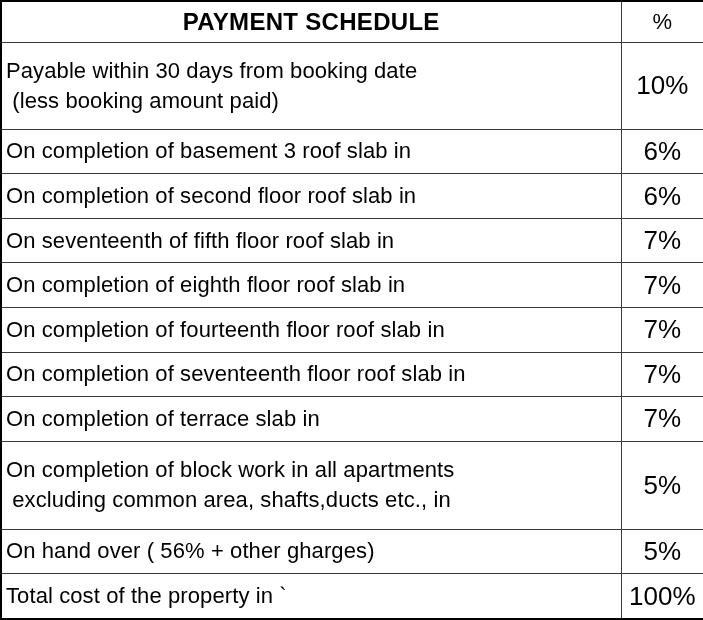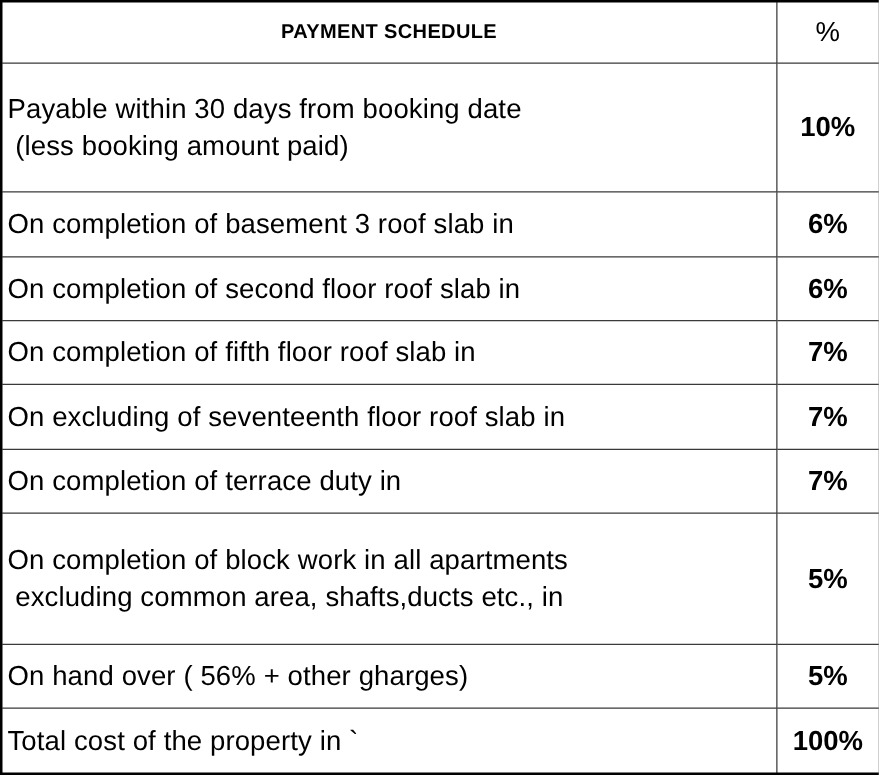--- a/index.html
+++ b/index.html
@@ -33,27 +33,26 @@
 
   td.label-cell {
     padding: 0 2px 0 4px;
     font-size: 22px;
     line-height: 30px;
     text-align: left;
     white-space: pre-wrap;
     letter-spacing: 0.1px;
   }
   td.pct-cell {
-    font-size: 22px;
+    font-size: 26px;
     text-align: center;
     padding: 0;
-    font-weight: bold;
   }
   tr.hdr td.title-cell {
-    font-size: 16px;
+    font-size: 24px;
     font-weight: bold;
     text-align: center;
     letter-spacing: 0.3px;
     padding: 0;
   }
   tr.hdr td.pct-hdr-cell {
     font-size: 22px;
     text-align: center;
     font-weight: normal;
     padding: 0;
@@ -87,29 +86,37 @@
       </tr>
       <tr class="h-s">
         <td class="label-cell">On completion of basement 3 roof slab in</td>
         <td class="pct-cell">6%</td>
       </tr>
       <tr class="h-s">
         <td class="label-cell">On completion of second floor roof slab in</td>
         <td class="pct-cell">6%</td>
       </tr>
       <tr class="h-s">
-        <td class="label-cell">On completion of fifth floor roof slab in</td>
+        <td class="label-cell">On seventeenth of fifth floor roof slab in</td>
         <td class="pct-cell">7%</td>
       </tr>
       <tr class="h-s">
-        <td class="label-cell">On excluding of seventeenth floor roof slab in</td>
+        <td class="label-cell">On completion of eighth floor roof slab in</td>
         <td class="pct-cell">7%</td>
       </tr>
       <tr class="h-s">
-        <td class="label-cell">On completion of terrace duty in</td>
+        <td class="label-cell">On completion of fourteenth floor roof slab in</td>
+        <td class="pct-cell">7%</td>
+      </tr>
+      <tr class="h-s">
+        <td class="label-cell">On completion of seventeenth floor roof slab in</td>
+        <td class="pct-cell">7%</td>
+      </tr>
+      <tr class="h-s">
+        <td class="label-cell">On completion of terrace slab in</td>
         <td class="pct-cell">7%</td>
       </tr>
       <tr class="h-d2">
         <td class="label-cell">On completion of block work in all apartments
  excluding common area, shafts,ducts etc., in</td>
         <td class="pct-cell">5%</td>
       </tr>
       <tr class="h-s">
         <td class="label-cell">On hand over ( 56% + other gharges)</td>
         <td class="pct-cell">5%</td>

